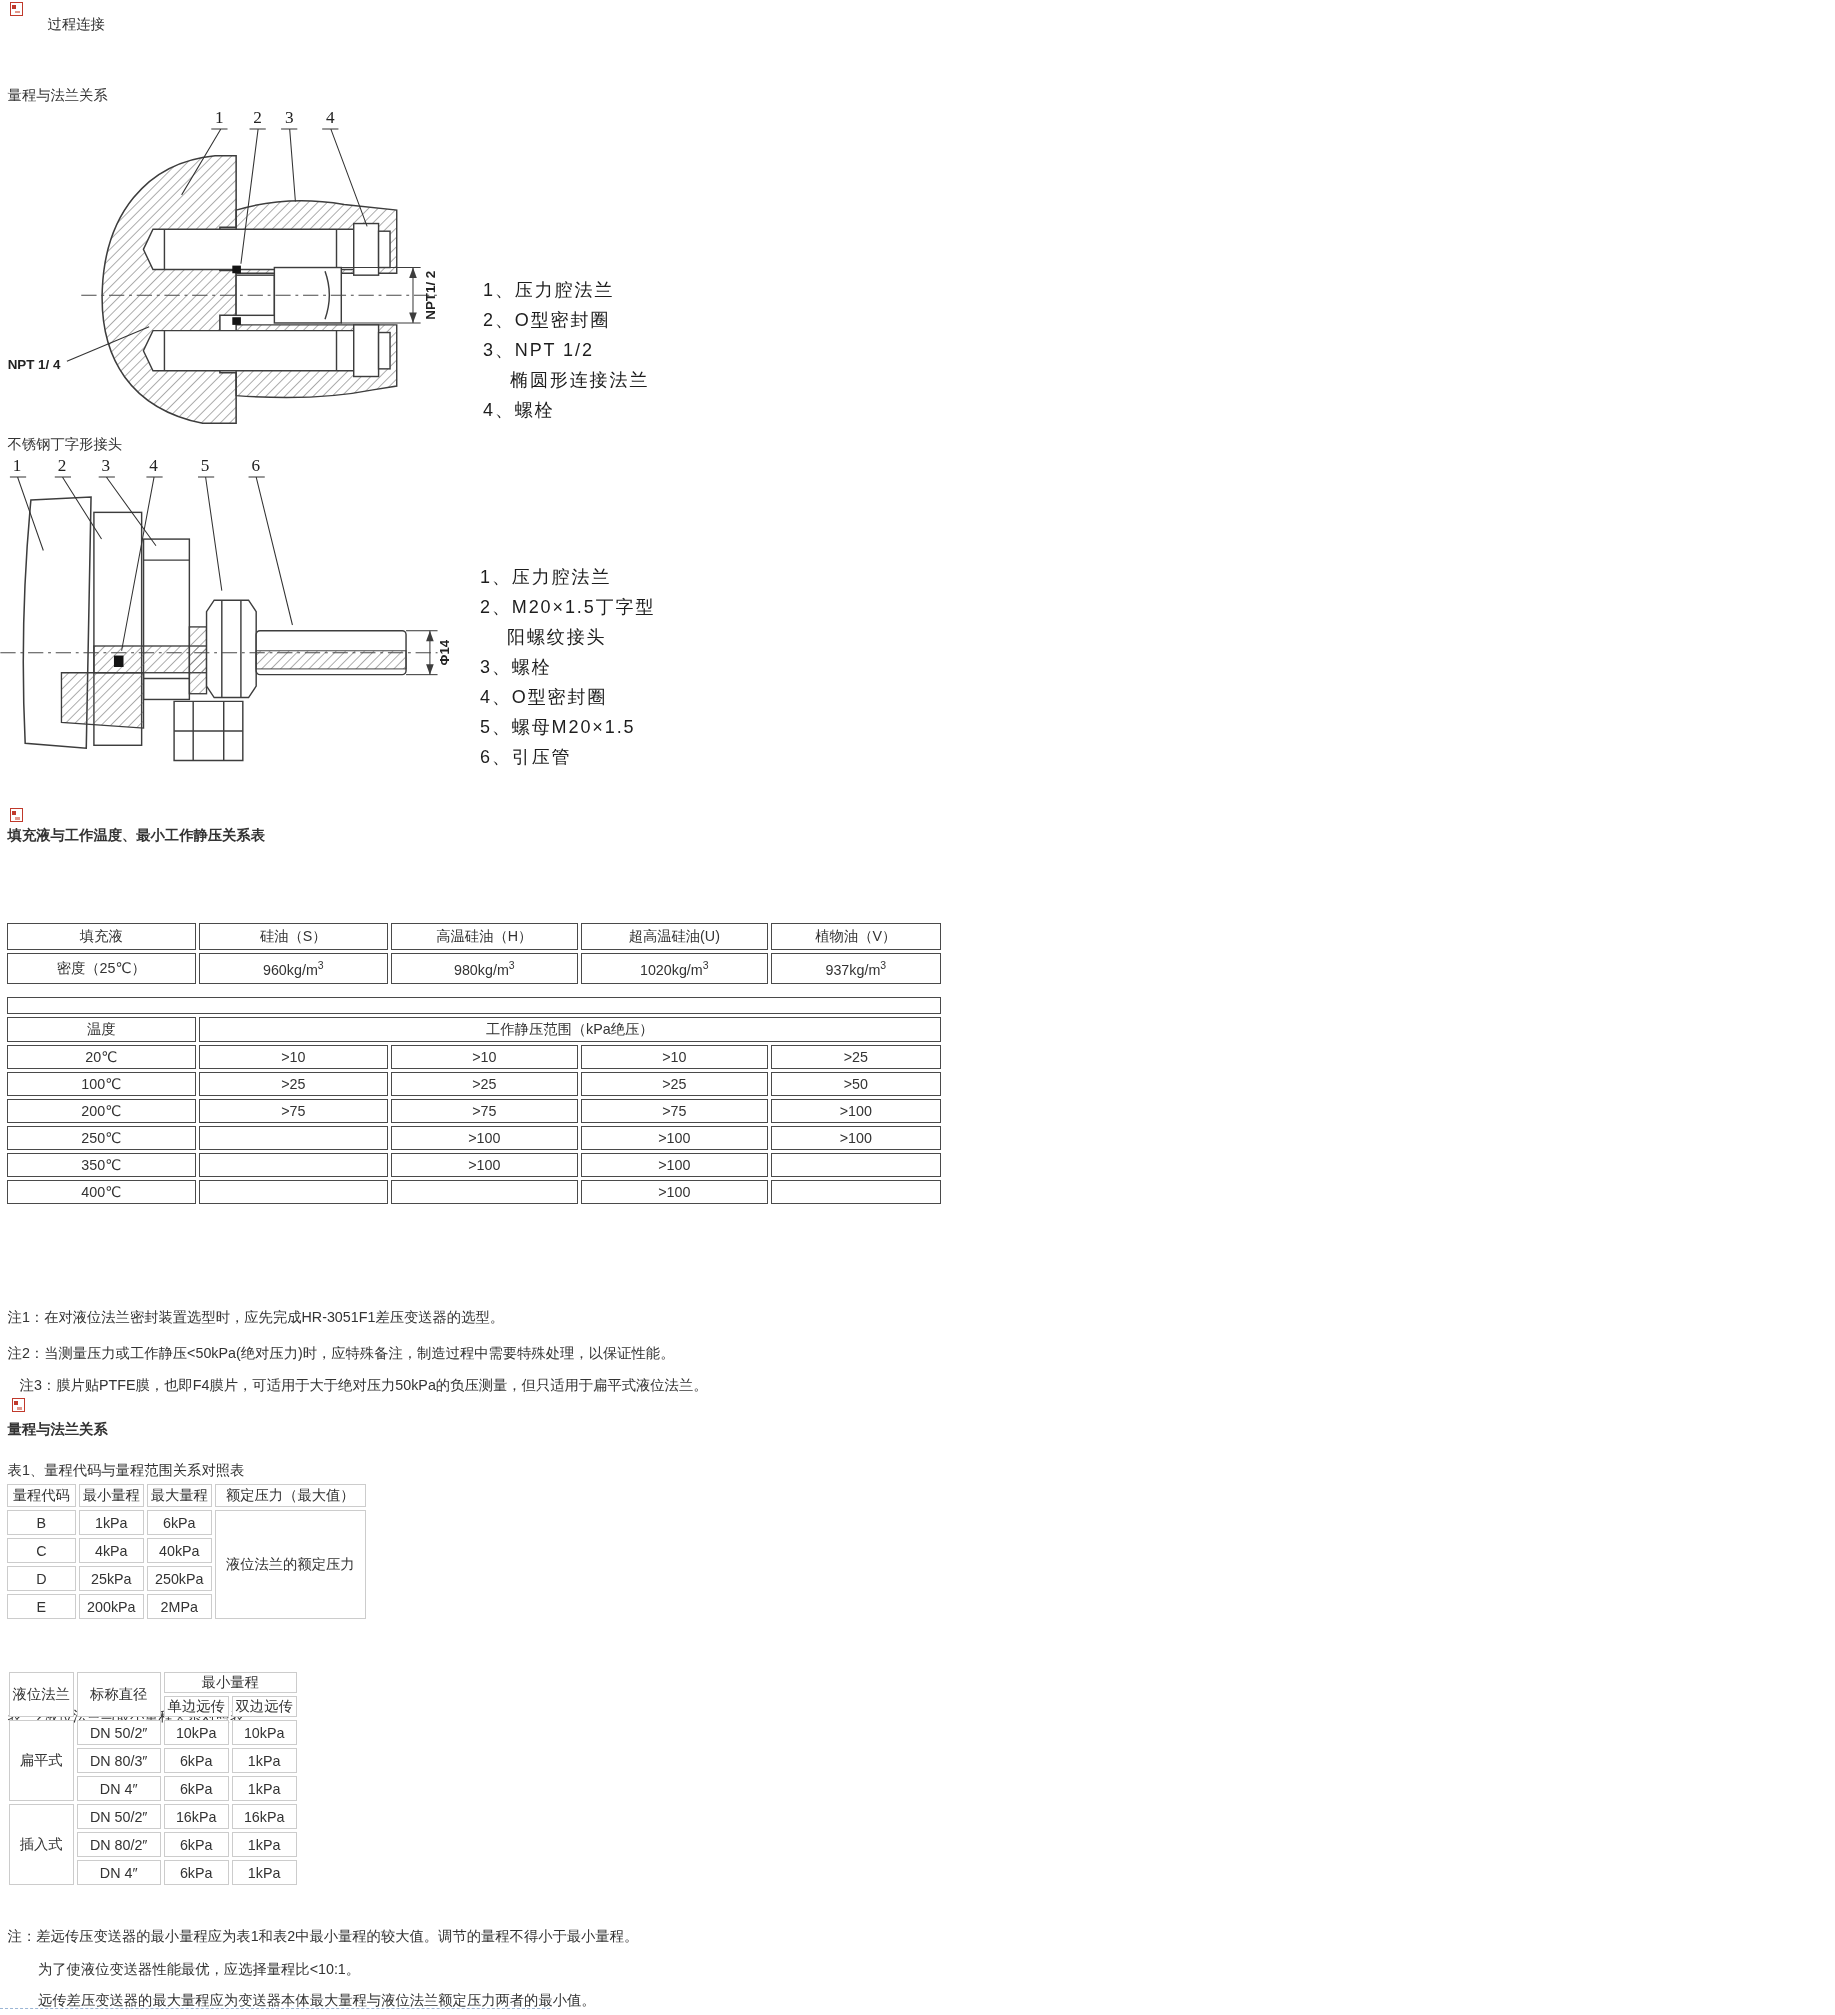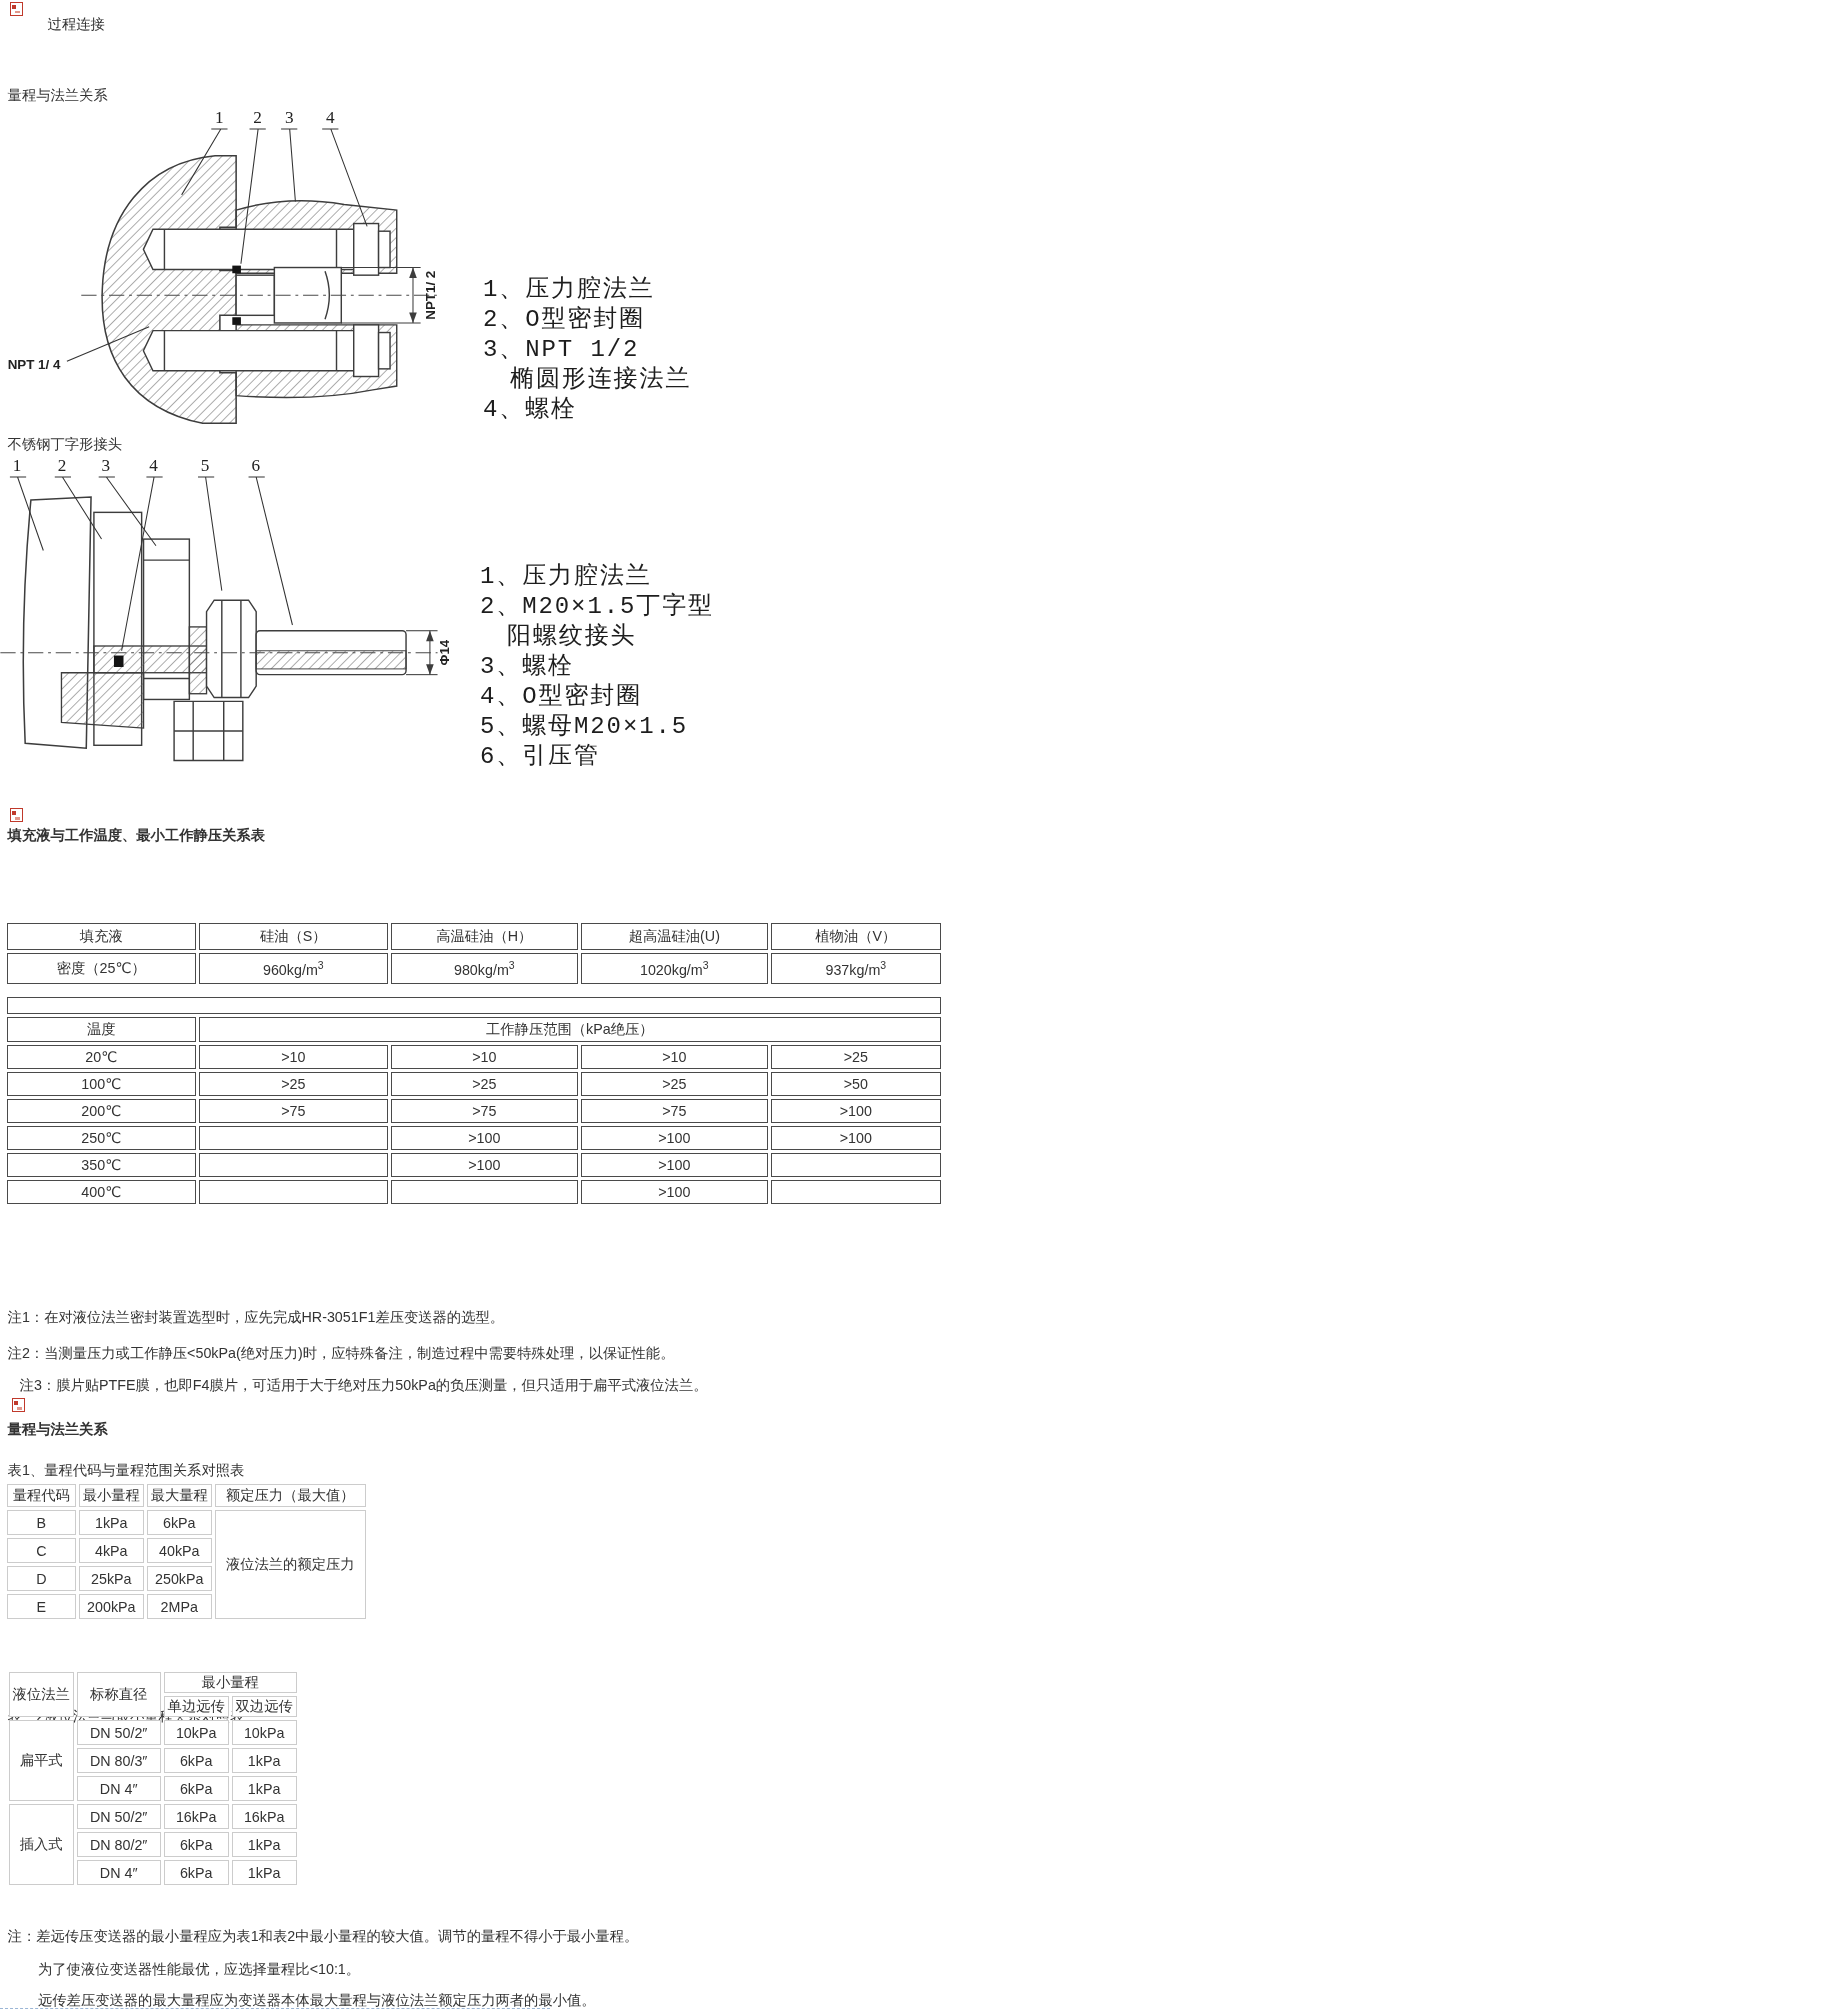--- a/index.html
+++ b/index.html
@@ -11,22 +11,22 @@
   .abs{position:absolute;}
   .txt15{font-size:14.3px;line-height:19px;color:#333;}
   .bold{font-weight:bold;}
   
   .red-ico{width:11.5px;height:12.4px;border:1px solid #c0392b;background:#fff;}
   .red-ico::before{content:"";position:absolute;left:1.9px;top:1.9px;width:3.8px;height:3.8px;background:#c0392b;}
   .red-ico::after{content:"";position:absolute;right:1.9px;bottom:1.9px;width:4.8px;height:2.9px;background:#e2968a;}
   .red-ico{position:absolute;}
 
   
-  .legend{position:absolute;font-family:Liberation Mono, monospace;
-    font-size:24px;color:#1d1d1d;line-height:30px;letter-spacing:1.9px;white-space:nowrap;}
+  .legend{position:absolute;font-family:Liberation Sans, sans-serif;
+    font-size:18px;color:#1d1d1d;line-height:30px;letter-spacing:1.9px;white-space:nowrap;}
   .legend .ind{padding-left:27px;}
 
   
   table.grid{border-collapse:separate;border-spacing:3.8px;table-layout:fixed;}
   table.grid td{background:#fff;text-align:center;font-size:14.3px;color:#333;
     padding:0 2.9px;overflow:hidden;white-space:nowrap;}
   table.dark td{border:1.9px solid #4a4a4a;}
   table.lite td{border:1.9px solid #cccccc;}
   .r-head td{height:25px;}
   .r-density td{height:29px;}

